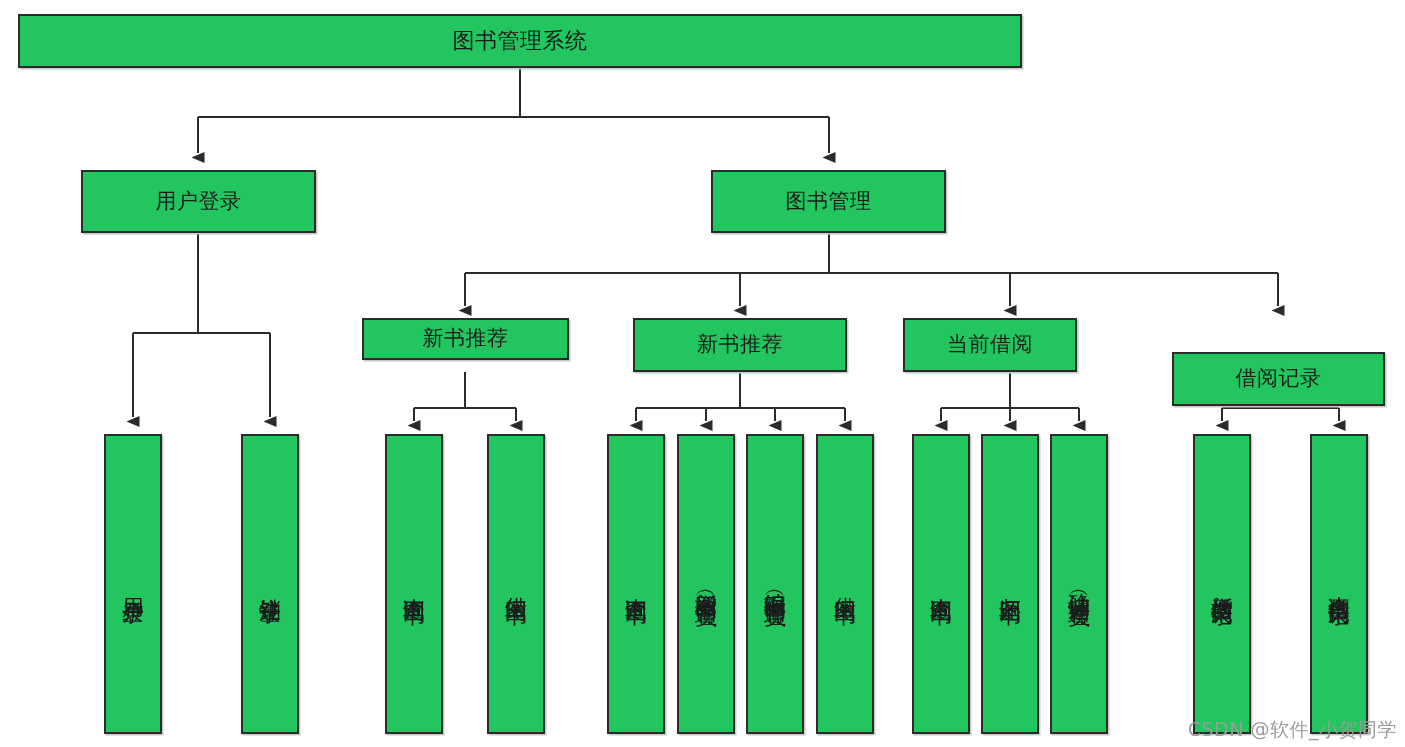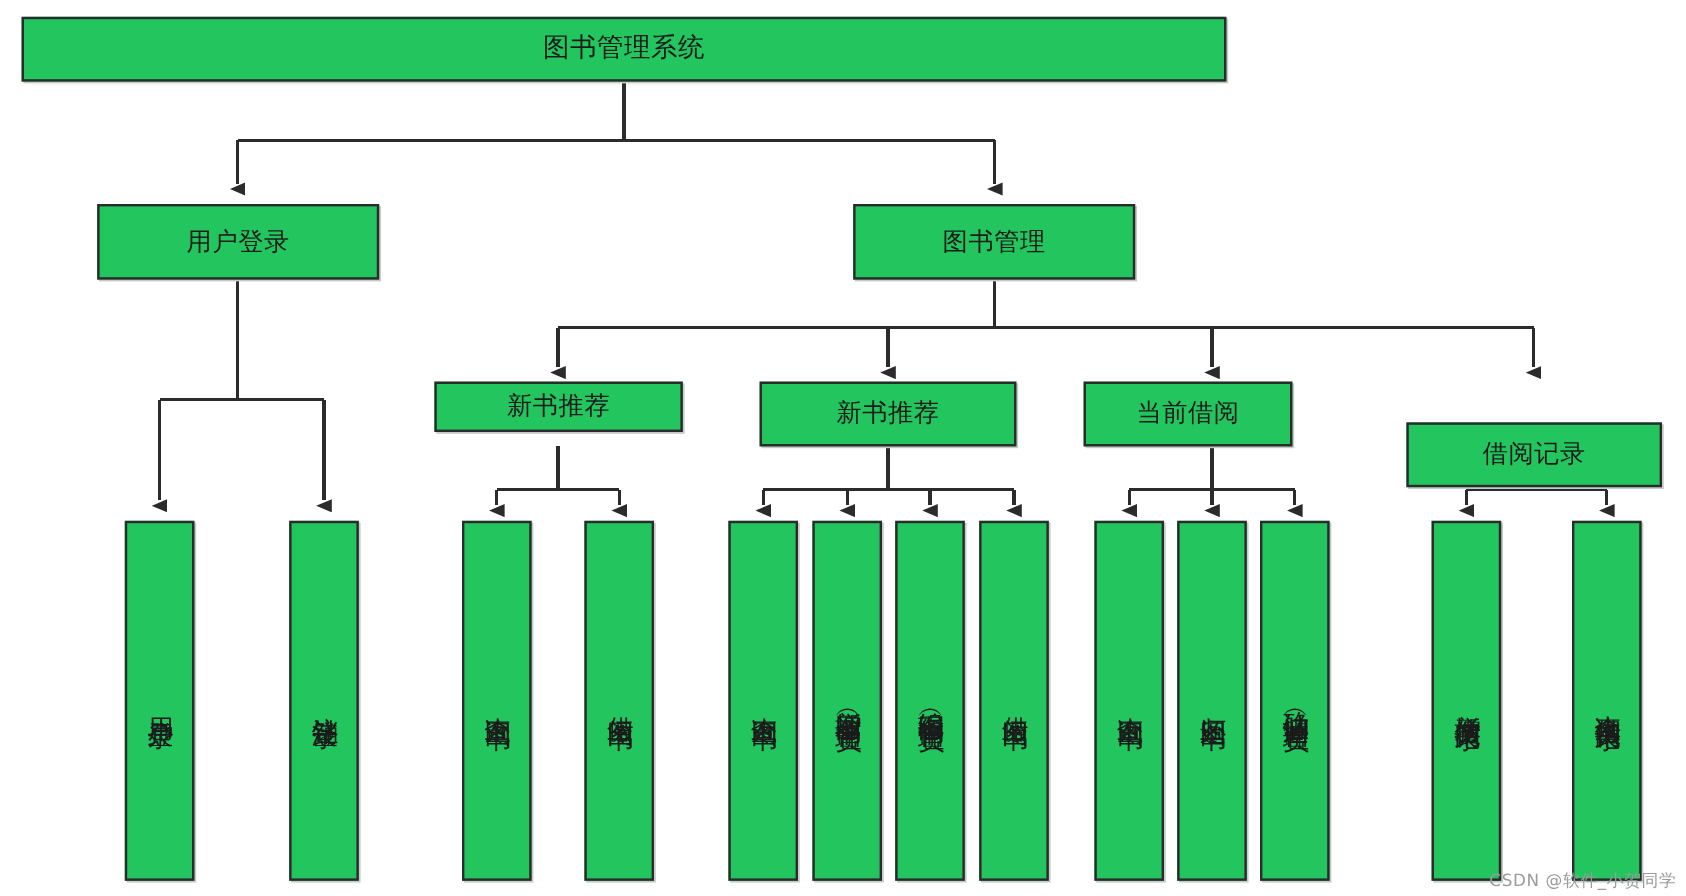--- a/index.html
+++ b/index.html
@@ -54,21 +54,21 @@
   .node.v > span{
     writing-mode:vertical-rl;
     text-orientation:upright;
     display:block;
     text-align:center;
   }
   
   #watermark{
     position:absolute;
     right:8px;bottom:4px;
-    font-size:14px;
+    font-size:19px;
     color:#9b9b9b;
     font-family:"DejaVu Sans","Liberation Sans",sans-serif;
     letter-spacing:0.5px;
     white-space:nowrap;
     user-select:none;
   }
 </style>
 </head>
 <body>
 

